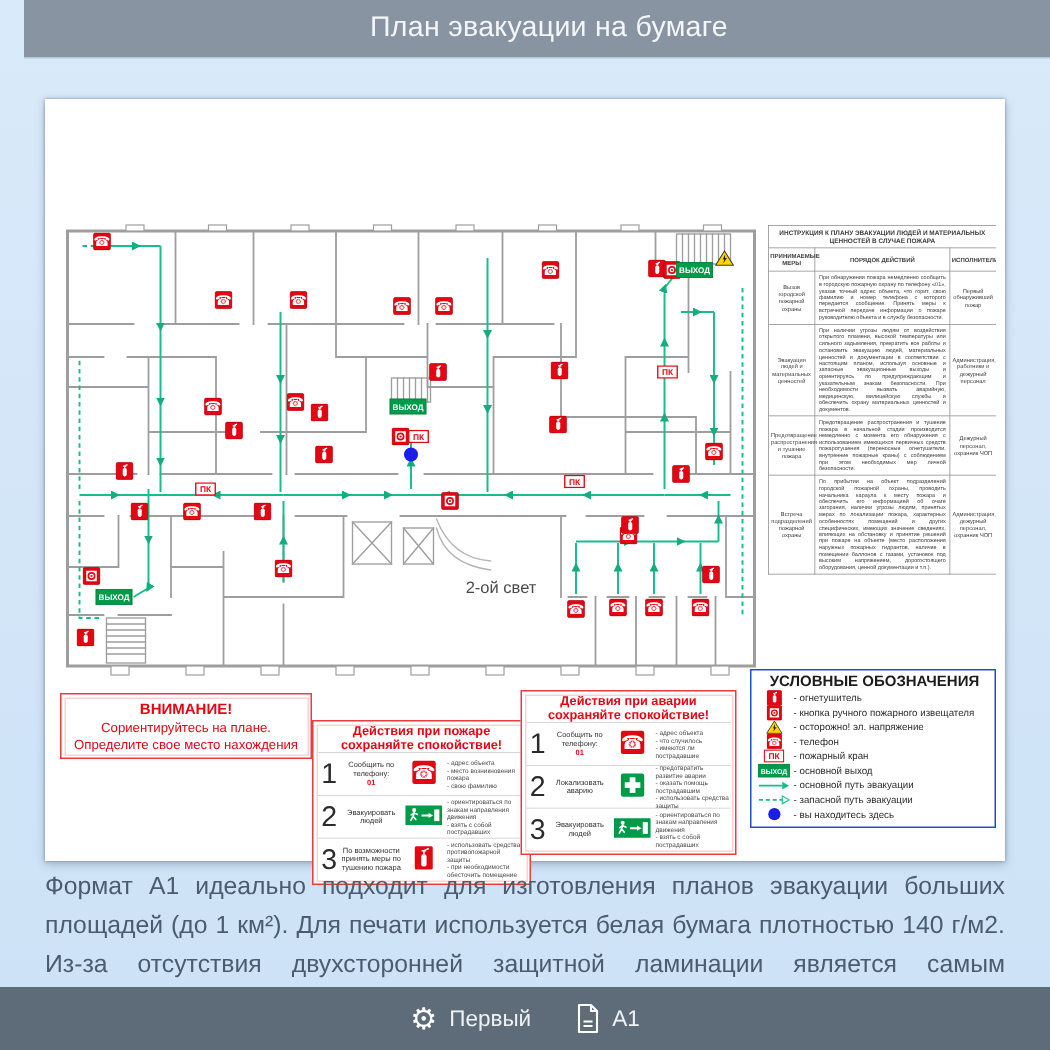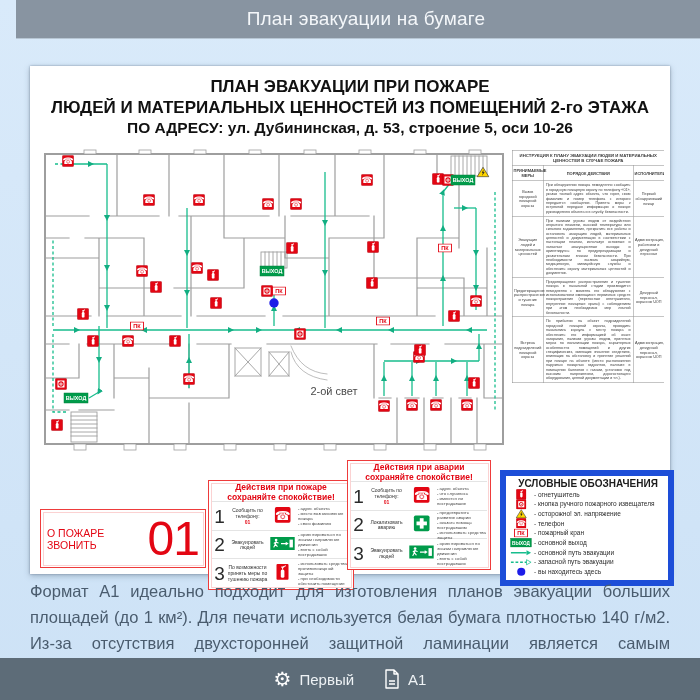--- a/index.html
+++ b/index.html
@@ -49,21 +49,21 @@
   #fire-box .scale{width:288px;height:216px}
   #accident-box .scale{width:284px;height:216px}
   .act-title{color:#e30613;font-weight:bold;font-size:17px;line-height:19px;text-align:center;padding-top:3px}
   .act-row{display:flex;align-items:center;border-top:1px solid #c9c9c9;margin:0 6px;height:56px}
   .act-row .num{width:30px;font-size:38px;color:#2b2b2b;font-weight:400;text-align:center;line-height:38px}
   .act-row .lab{width:82px;font-size:10px;line-height:11.5px;color:#333;text-align:center}
   .act-row .lab .accent{color:#e30613;font-weight:bold}
   .act-row .ico{width:58px;text-align:center}
   .act-row .blt{flex:1;font-size:8.6px;line-height:10px;color:#4a4a4a;text-align:left;padding-left:2px}
   
-  #legend{position:absolute;left:470px;top:404px;width:162px;height:104px;border:6px solid #1d4ed8;background:#fff;overflow:hidden}
+  #legend{position:absolute;left:470px;top:380px;width:162px;height:104px;border:1px solid #1d4ed8;background:#fff;overflow:hidden}
   #legend .scale{width:320px;height:204px;transform:scale(.5);transform-origin:0 0;padding:2px 4px}
   #legend .lg-title{font-size:20px;font-weight:bold;color:#1c1c1c;text-align:center;line-height:25px}
   .lg-row{display:flex;align-items:center;height:19.4px}
   .lg-row .lg-ico{width:52px;display:flex;justify-content:center;align-items:center}
   .lg-row .lg-lab{font-size:13px;color:#2c2c2c;line-height:14px}
   
   #description{position:absolute;left:0;top:576px;width:700px;padding:2px 30px;box-sizing:border-box;
     color:#4a5c6e;font-size:16.5px;line-height:26px;text-align:justify}
   
   #footer-bar{position:absolute;left:0;top:658px;width:700px;height:42px;background:#5d6c78;
@@ -140,25 +140,20 @@
       <rect x="8" y="6.5" width="10.4" height="3.8" fill="#fff"></rect>
     </symbol>
   </defs>
 </svg>
 
 <div id="header-bar">
   <div class="title">План эвакуации на бумаге</div>
 </div>
 
 <div id="poster">
-  <div class="ptitle">
-    <div class="l1">ПЛАН ЭВАКУАЦИИ ПРИ ПОЖАРЕ</div>
-    <div class="l2">ЛЮДЕЙ И МАТЕРИАЛЬНЫХ ЦЕННОСТЕЙ ИЗ ПОМЕЩЕНИЙ 2-го ЭТАЖА</div>
-    <div class="l3">ПО АДРЕСУ: ул. Дубининская, д. 53, строение 5, оси 10-26</div>
-  </div>
 
   <svg id="plan-svg" width="472" height="310" viewBox="0 0 470 310">
     <defs>
       <marker id="arr" orient="auto" markerUnits="userSpaceOnUse" markerWidth="6" markerHeight="6" viewBox="0 0 6 6" refX="3" refY="3">
         <path d="M0,0 L6,3 L0,6 Z" fill="#12ae82"></path>
       </marker>
     </defs>
 
     <g stroke="#9e9e9e" fill="none" stroke-linecap="square">
       <rect x="6" y="6" width="458" height="290" stroke-width="2"></rect>
@@ -330,25 +325,26 @@
             <tr>
               <td class="measure">Встреча подразделений пожарной охраны</td>
               <td class="action">По прибытии на объект подразделений городской пожарной охраны, проводить начальника караула к месту пожара и обеспечить его информацией об очаге загорания, наличии угрозы людям, принятых мерах по локализации пожара, характерных особенностях помещений и других специфических, имеющих значение сведениях, влияющих на обстановку и принятие решений при пожаре на объекте (место расположения наружных пожарных гидрантов, наличие в помещении баллонов с газами, установок под высоким напряжением, дорогостоящего оборудования, ценной документации и т.п.).</td>
               <td class="exec">Администрация, дежурный персонал, охранник ЧОП</td>
             </tr>
           </tbody>
       </table>
     </div>
   </div>
 
-
-  <div id="call01" class="redbox">
-    <div class="lbl">О ПОЖАРЕ ЗВОНИТЬ</div>
-    <div class="num">01</div>
-  </div>
+  <div id="attention" class="redbox">
+    <div class="a1">ВНИМАНИЕ!</div>
+    <div class="a2">Сориентируйтесь на плане.</div>
+    <div class="a2">Определите свое место нахождения</div>
+  </div>
+
 
   <div id="fire-box" class="redbox actions-box">
     <div class="scale">
       <div class="act-title">
         <div>Действия при пожаре</div>
         <div>сохраняйте спокойствие!</div>
       </div>
       <div class="act-rows">
           <div class="act-row">
             <div class="num">1</div>

